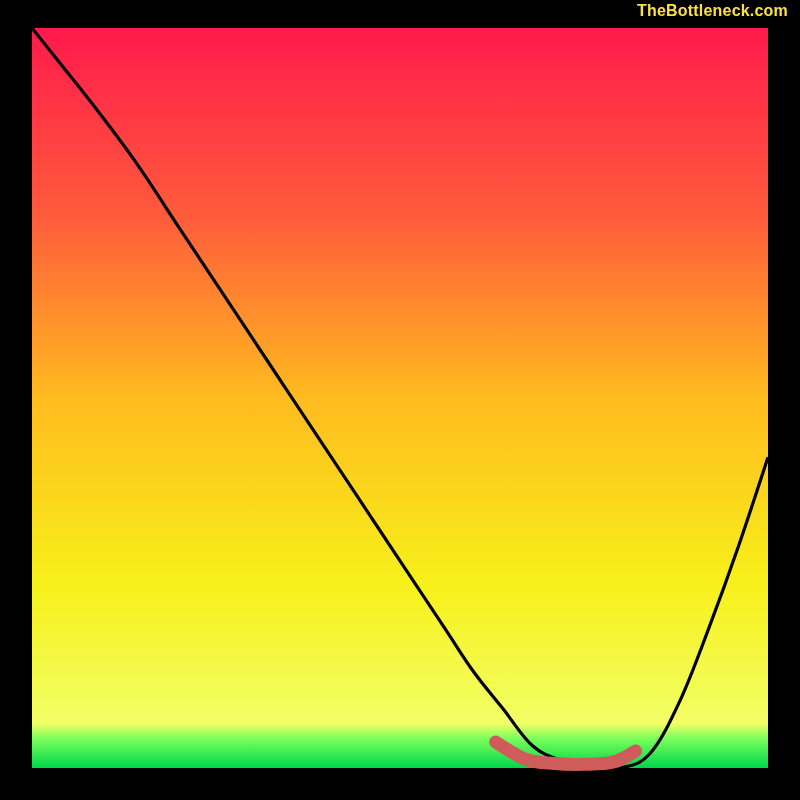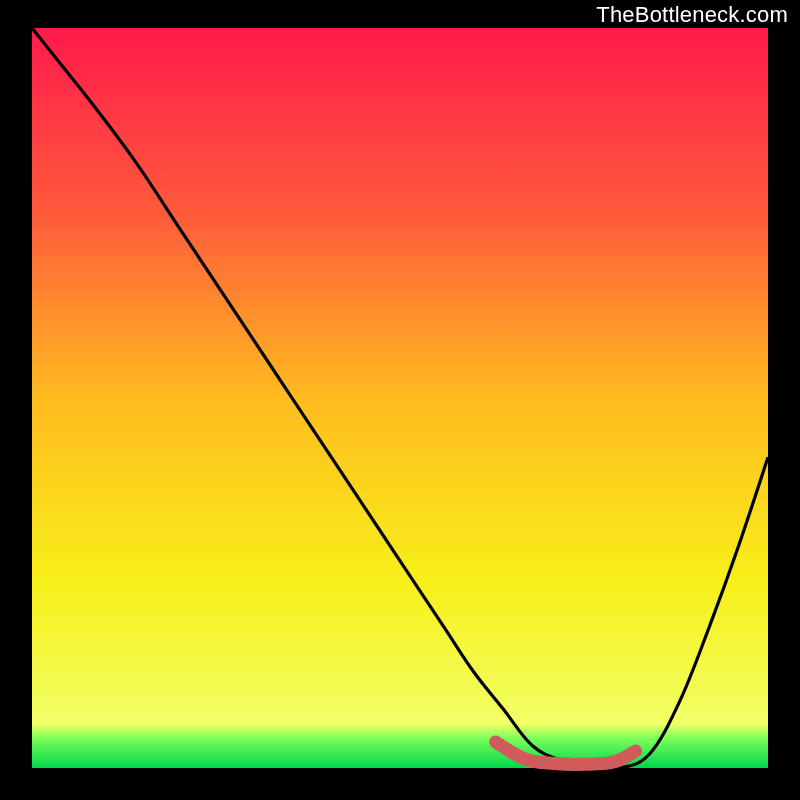--- a/index.html
+++ b/index.html
@@ -15,23 +15,23 @@
     top: 0;
     left: 0;
     width: 800px;
     height: 800px;
   }
   .watermark {
     position: absolute;
     top: 2px;
     right: 12px;
     font-family: Arial, Helvetica, sans-serif;
-    font-size: 22px;
-    font-weight: 400;
-    color: #ffffff;
+    font-size: 16px;
+    font-weight: 700;
+    color: #fde047;
     letter-spacing: 0.2px;
   }
 </style>
 </head>
 <body>
 
 <div class="frame">
   <svg width="800" height="800" viewBox="0 0 800 800">
     <defs>
       <linearGradient id="bg-grad" x1="0" y1="0" x2="0" y2="1">

